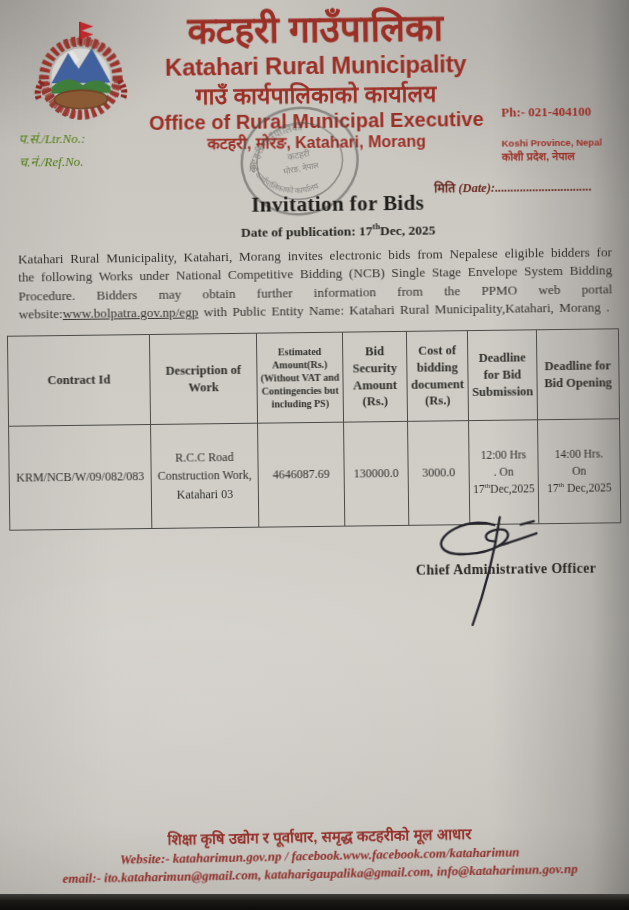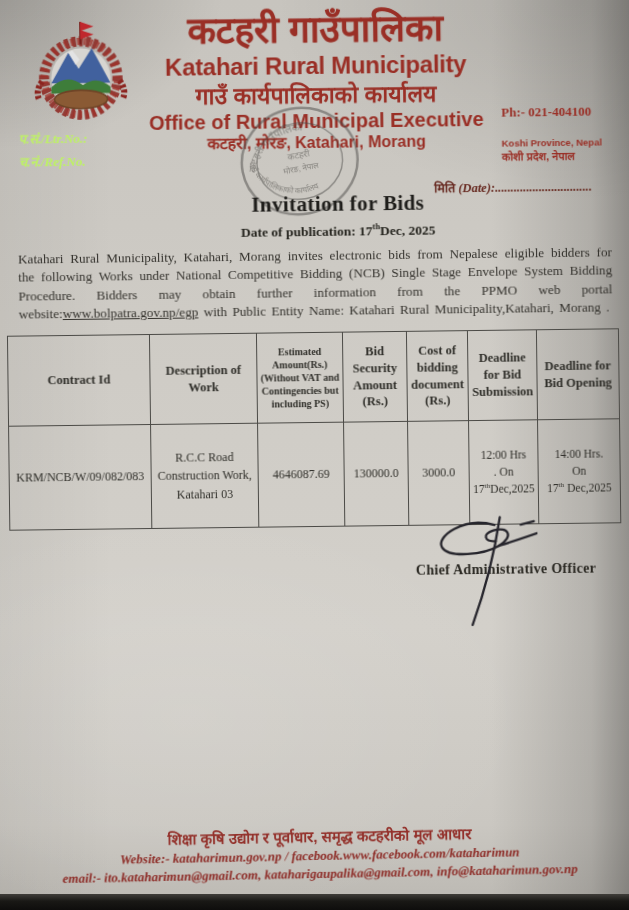--- a/index.html
+++ b/index.html
@@ -31,21 +31,21 @@
   .t-en1 { font-size:24px; font-weight:bold; line-height:1.25; letter-spacing:-.3px; }
   .t-np2 { font-size:23px; font-weight:bold; line-height:1.25; }
   .t-en2 { font-size:20px; font-weight:bold; line-height:1.2; }
   .t-addr{ font-size:16px; font-weight:bold; line-height:1.3; }
 
   .head-right { left:505px; top:107px; width:118px; color:#9a2f26; }
   .phone { font-size:13px; font-weight:bold; font-family:"Liberation Serif", serif; }
   .prov-en { margin-top:17px; font-size:9.5px; font-weight:bold; font-family:"Liberation Sans", sans-serif; }
   .prov-np { font-size:11px; font-weight:bold; font-family:"Liberation Sans", sans-serif; }
 
-  .head-left { left:22px; top:126px; color:#bef264; font-size:13px; font-weight:bold; }
+  .head-left { left:22px; top:126px; color:#4d7c0f; font-size:13px; font-weight:normal; }
   .head-left .ln { margin-bottom:5px; font-style:italic; }
 
   .emblem { left:32px; top:10px; width:106px; height:116px; }
   .stamp  { left:236px; top:98px; width:134px; height:128px; opacity:.5; transform:rotate(-10deg); }
 
   
   .date-line { left:437px; top:181px; font-size:12.5px; color:#66281f; font-weight:bold; }
   .date-line i { font-style:italic; }
   .bid-title { left:60px; right:8px; top:192px; text-align:center; font-size:21px; font-weight:bold;
     color:#1f1e1b; letter-spacing:.4px; }

